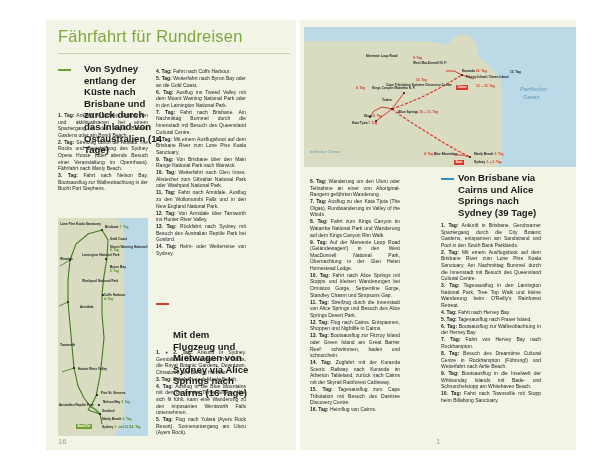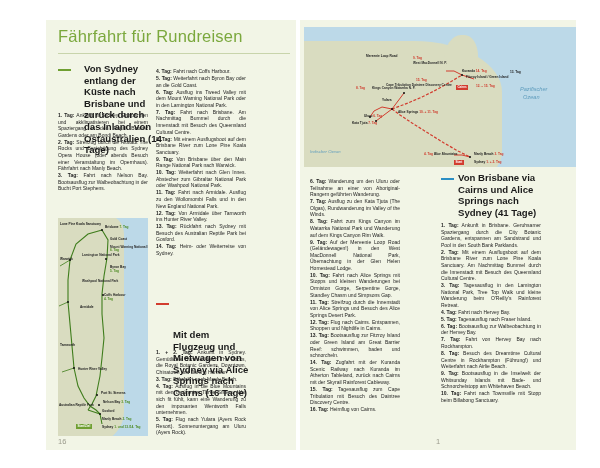--- a/index.html
+++ b/index.html
@@ -237,21 +237,21 @@
     <p><b>10. Tag:</b><span> Fahrt nach Alice Springs mit Stopps und kleinen Wanderungen bei Ormiston Gorge, Serpentine Gorge, Standley Chasm und Simpsons Gap.</span></p>
     <p><b>11. Tag:</b><span> Streifzug durch die Innenstadt von Alice Springs und Besuch des Alice Springs Desert Park.</span></p>
     <p><b>12. Tag:</b><span> Flug nach Cairns. Entspannen, Shoppen und Nightlife in Cairns.</span></p>
     <p><b>13. Tag:</b><span> Bootsausflug zur Fitzroy Island oder Green Island am Great Barrier Reef: schwimmen, baden und schnorcheln.</span></p>
     <p><b>14. Tag:</b><span> Zugfahrt mit der Kuranda Scenic Railway nach Kuranda im Atherton Tableland, zurück nach Cairns mit der Skyrail Rainforest Cableway.</span></p>
     <p><b>15. Tag:</b><span> Tagesausflug zum Cape Tribulation mit Besuch des Daintree Discovery Centre.</span></p>
     <p><b>16. Tag:</b><span> Heimflug von Cairns.</span></p>
   </div>
 
   <div class="sec-dash dash-blue" style="left:441px; top:178px;"></div>
-  <div class="sec-head" style="left:458px; top:172px; width:88px;">Von Brisbane via Cairns und Alice Springs nach Sydney (41 Tage)</div>
+  <div class="sec-head" style="left:458px; top:172px; width:88px;">Von Brisbane via Cairns und Alice Springs nach Sydney (39 Tage)</div>
 
   <div class="col" style="left:441px; top:222px; width:100px;">
     <p><b>1. Tag:</b><span> Ankunft in Brisbane. Geruhsamer Spaziergang durch die City Botanic Gardens, entspannen am Sandstrand und Pool in den South Bank Parklands.</span></p>
     <p><b>2. Tag:</b><span> Mit einem Ausflugsboot auf dem Brisbane River zum Lone Pine Koala Sanctuary. Am Nachmittag Bummel durch die Innenstadt mit Besuch des Queensland Cultural Centre.</span></p>
     <p><b>3. Tag:</b><span> Tagesausflug in den Lamington National Park, Tree Top Walk und kleine Wanderung beim O'Reilly's Rainforest Retreat.</span></p>
     <p><b>4. Tag:</b><span> Fahrt nach Hervey Bay.</span></p>
     <p><b>5. Tag:</b><span> Tagesausflug nach Fraser Island.</span></p>
     <p><b>6. Tag:</b><span> Bootsausflug zur Walbeobachtung in der Hervey Bay.</span></p>
     <p><b>7. Tag:</b><span> Fahrt von Hervey Bay nach Rockhampton.</span></p>
     <p><b>8. Tag:</b><span> Besuch des Dreamtime Cultural Centre in Rockhampton (Führung!) und Weiterfahrt nach Airlie Beach.</span></p>

